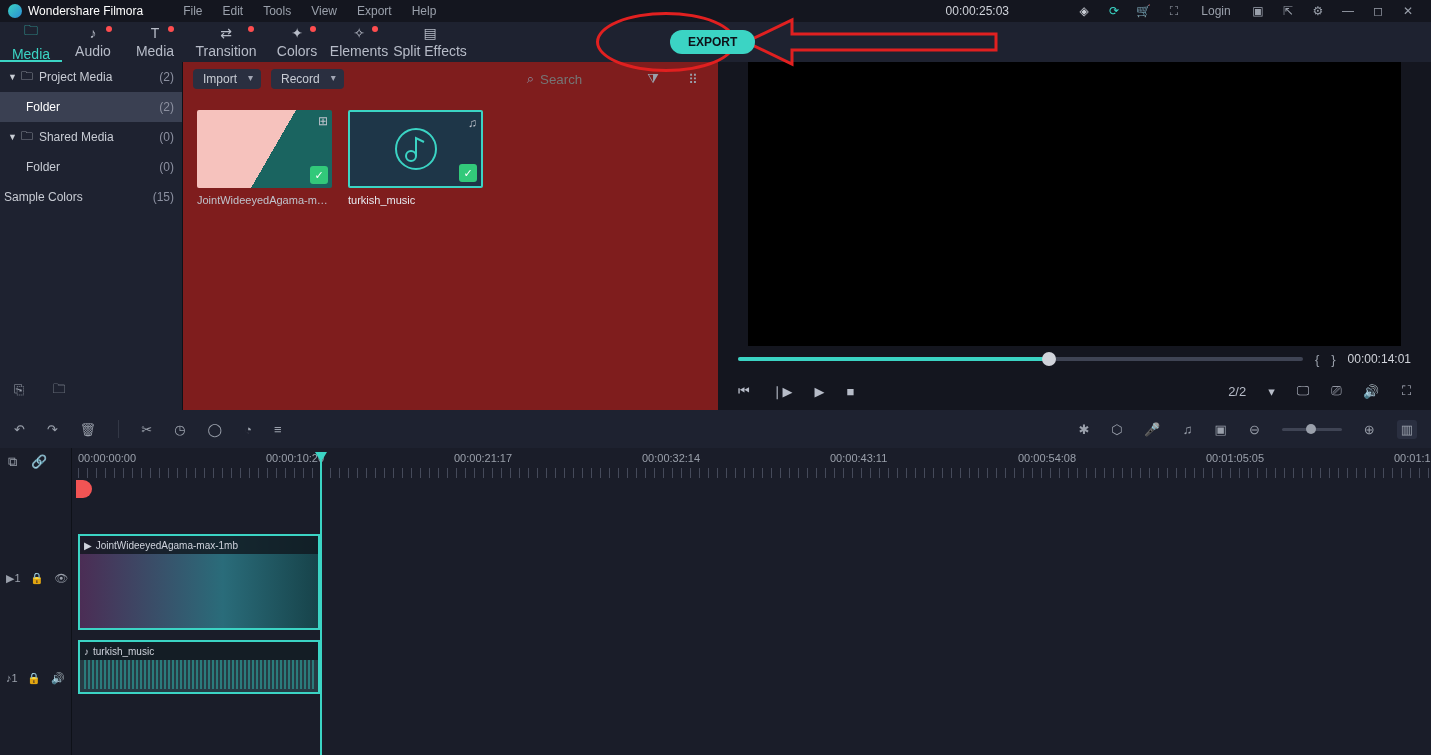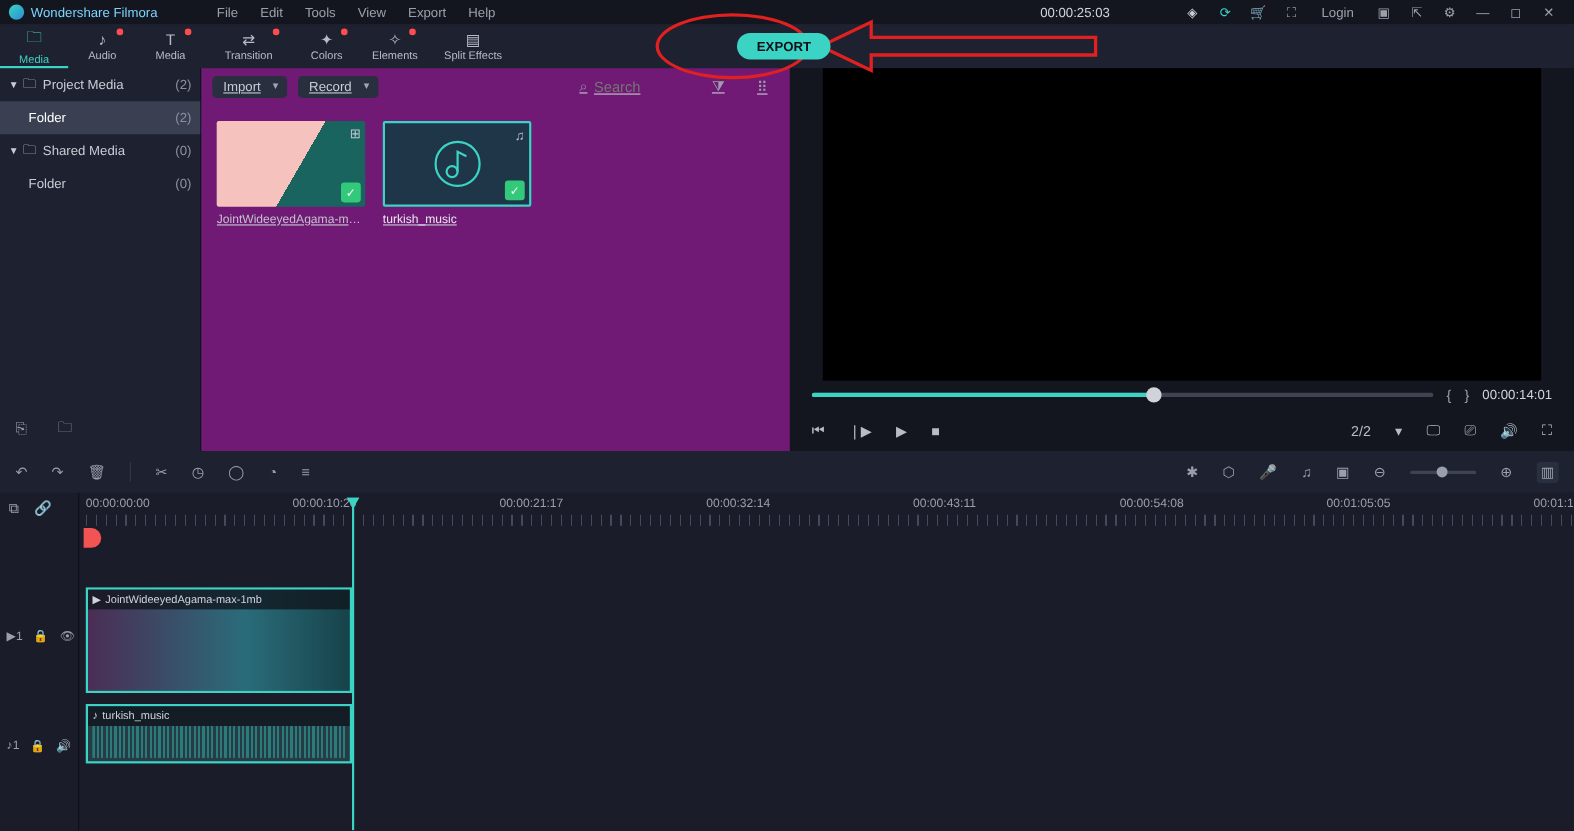--- a/index.html
+++ b/index.html
@@ -1,51 +1,51 @@
 <!DOCTYPE html>
 <html><head>
 <meta charset="utf-8">
 <style>
 * { margin:0; padding:0; box-sizing:border-box; font-family:"Segoe UI",Arial,sans-serif; user-select:none; }
 body { width:1431px; height:755px; background:#1a1d29; color:#c8ccd4; overflow:hidden; font-size:13px; }
 
 
 .menubar { height:22px; background:#14161f; display:flex; align-items:center; padding:0 8px; color:#9aa0ab; font-size:12px; }
 .logo { width:14px; height:14px; border-radius:50%; background:linear-gradient(135deg,#3bd4c4,#2b8cd4); margin-right:6px; }
-.app-title { color:#7dd3fc; margin-right:44px; }
+.app-title { color:#ffffff; margin-right:30px; }
 .menu-item { margin:0 10px; cursor:pointer; }
 .menubar-spacer { flex:1; }
 .menubar-center { color:#d0d3da; margin-right:60px; }
 .sys-icon { width:22px; height:22px; display:inline-flex; align-items:center; justify-content:center; margin:0 4px; cursor:pointer; }
 
 
 .tab-toolbar { height:40px; background:#1e2230; display:flex; align-items:center; }
 .tool-tab { width:62px; height:40px; display:flex; flex-direction:column; align-items:center; justify-content:center; cursor:pointer; color:#b7bcc8; position:relative; }
 .tool-tab.active { color:#3bd4c4; border-bottom:2px solid #3bd4c4; }
 .tool-tab .icon { font-size:14px; }
-.tool-tab .lbl { font-size:10px; margin-top:2px; }
+.tool-tab .lbl { font-size:14px; margin-top:2px; }
 .tab-dot { position:absolute; top:4px; right:12px; width:6px; height:6px; border-radius:50%; background:#ff4d4f; }
 #tab-transition,#tab-splitscreen{width:80px;}
 .export-btn { margin-left:200px; padding:5px 18px; background:#3bd4c4; color:#0e1118; border-radius:14px; font-weight:600; font-size:12px; cursor:pointer; z-index:3; }
 
 .red-ellipse{ position:absolute; left:596px; top:12px; width:140px; height:60px; border:3px solid #e12020; border-radius:50%; pointer-events:none; z-index:2;}
 .red-arrow{ position:absolute; left:746px; top:14px; pointer-events:none; z-index:2;}
 
 
 .main { display:flex; height:348px; }
 .sidebar { width:183px; background:#1e2230; border-right:1px solid #0e1118; display:flex; flex-direction:column; }
 .side-row { height:30px; display:flex; align-items:center; padding:0 8px; font-size:12px; cursor:pointer; }
 .side-row .cnt { margin-left:auto; color:#8c90a0; }
 .side-row .tri { margin-right:4px; font-size:9px; }
 .side-row.selected { background:#3a4052; color:#fff; }
 .side-indent { padding-left:26px; }
 .side-more{padding-left:4px;}
 .sidebar-footer{margin-top:auto; height:40px; display:flex; align-items:center; padding:0 14px; gap:28px; color:#9aa0ab;}
 
-.media-panel { flex:1; background:#701a75; position:relative;text-decoration:underline; }
+.media-panel { flex:1; background:#7f1d1d; position:relative; }
 .mp-top { height:34px; display:flex; align-items:center; padding:6px 10px; gap:10px; }
 .dd { background:#2a2f40; border-radius:4px; padding:3px 24px 3px 10px; font-size:12px; position:relative; cursor:pointer; }
 .dd::after{content:"▾"; position:absolute; right:8px; top:3px; font-size:10px; color:#a2a6b4;}
 .search { margin-left:auto; display:flex; align-items:center; gap:6px; background:transparent; padding:2px 8px; color:#8c90a0;}
 .search input{ background:transparent; border:none; outline:none; color:#c8ccd4; width:80px;}
 .mp-icon { width:30px; height:30px; display:flex; align-items:center; justify-content:center; color:#9aa0ab; cursor:pointer;}
 
 .thumb-row{ display:flex; gap:16px; padding:14px; }
 .thumb{ width:135px; }
 .thumb-img{ width:135px; height:78px; background:#233; position:relative; border-radius:2px;}
@@ -180,20 +180,24 @@
         </div>
         <div class="side-row">
           <span class="tri">▼</span>
           <span style="margin-right:6px">🗀</span>
           <span>Shared Media</span>
           <span class="cnt">(0)</span>
         </div>
         <div class="side-row side-indent">
           <span>Folder</span>
           <span class="cnt">(0)</span>
+        </div>
+        <div class="side-row side-more">
+          <span>Sample Colors</span>
+          <span class="cnt">(15)</span>
         </div>
       </div>
     <div class="sidebar-footer">
       <span>⎘</span>
       <span>🗀</span>
     </div>
   </div>
 
   <div class="media-panel">
     <div class="mp-top">

